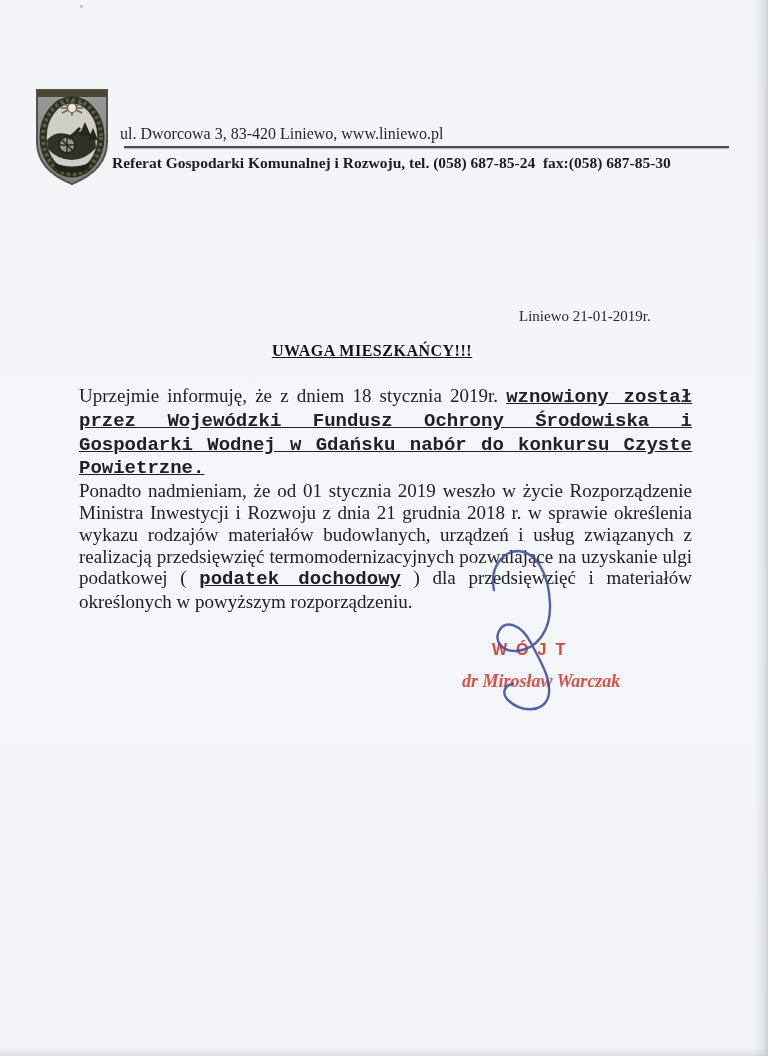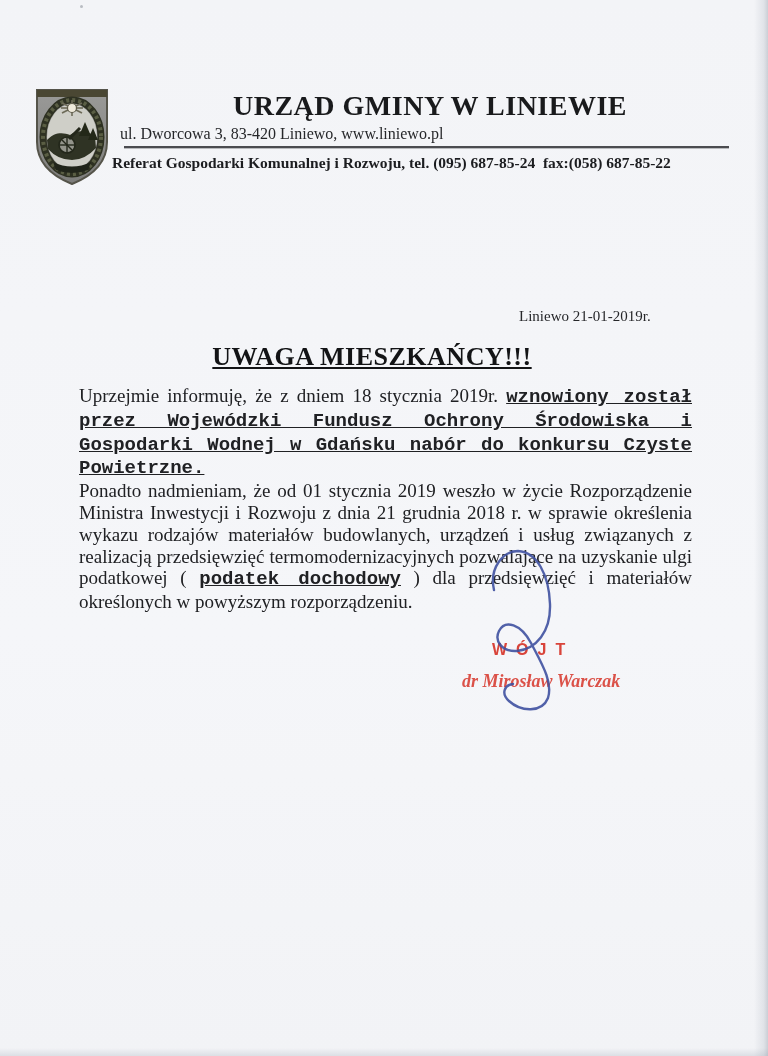--- a/index.html
+++ b/index.html
@@ -53,21 +53,21 @@
     font-size: 15.5px; font-weight: bold; white-space: pre; color: #1c1d20;
   }
 
   
   .date-line {
     position: absolute; left: 519px; top: 308px;
     font-size: 15px; color: #26272a;
   }
   .notice-title {
     position: absolute; left: 0; top: 342px; width: 744px;
-    text-align: center; font-size: 26px; font-weight: bold;
+    text-align: center; font-size: 16px; font-weight: bold;
     text-decoration: underline; letter-spacing: 0.5px; color: #131416;
   }
 
   
   .notice-body {
     position: absolute; left: 79px; top: 385px; width: 613px;
     font-size: 19px; line-height: 21.8px; text-align: justify;
     color: #202124;
   }
   .bu { font-weight: bold; text-decoration: underline; font-family: Liberation Mono, monospace; }
@@ -140,24 +140,23 @@
         <line x1="34" y1="51" x2="34" y2="67"></line>
         <line x1="26" y1="59" x2="42" y2="59"></line>
         <line x1="29" y1="54" x2="39" y2="64"></line>
       </g>
       <line x1="36" y1="53" x2="47" y2="42" stroke="#23271a" stroke-width="3"></line>
 
       <path d="M20,76 Q39,85 58,76 L55,84 Q39,90 23,84 Z" fill="#20241a"></path>
     </svg>
   </div>
 
-  <div class="org-name">URZĄD GMINY W LINIEWIE</div>
   <div class="org-address">ul. Dworcowa 3, 83-420 Liniewo, www.liniewo.pl</div>
   <div class="header-rule"></div>
-  <div class="department-line">Referat Gospodarki Komunalnej i Rozwoju, tel. (095) 687-85-24  fax:(058) 687-85-22</div>
+  <div class="department-line">Referat Gospodarki Komunalnej i Rozwoju, tel. (058) 687-85-24  fax:(058) 687-85-30</div>
 
   <div class="date-line">Liniewo 21-01-2019r.</div>
   <div class="notice-title">UWAGA MIESZKAŃCY!!!</div>
 
   <div class="notice-body">
     <div><span>Uprzejmie informuję, że z dniem 18 stycznia 2019r. </span><span class="bu">wznowiony został przez Wojewódzki Fundusz Ochrony Środowiska i Gospodarki Wodnej w Gdańsku nabór do konkursu Czyste Powietrzne.</span></div>
     <div><span>Ponadto nadmieniam, że od 01 stycznia 2019 weszło w życie Rozporządzenie Ministra Inwestycji i Rozwoju z dnia 21 grudnia 2018 r. w sprawie określenia wykazu rodzajów materiałów budowlanych, urządzeń i usług związanych z realizacją przedsięwzięć termomodernizacyjnych pozwalające na uzyskanie ulgi podatkowej ( </span><span class="bu">podatek dochodowy</span><span> ) dla przedsięwzięć i materiałów określonych w powyższym rozporządzeniu.</span></div>
   </div>
 
   <div class="stamp-role">WÓJT</div>

